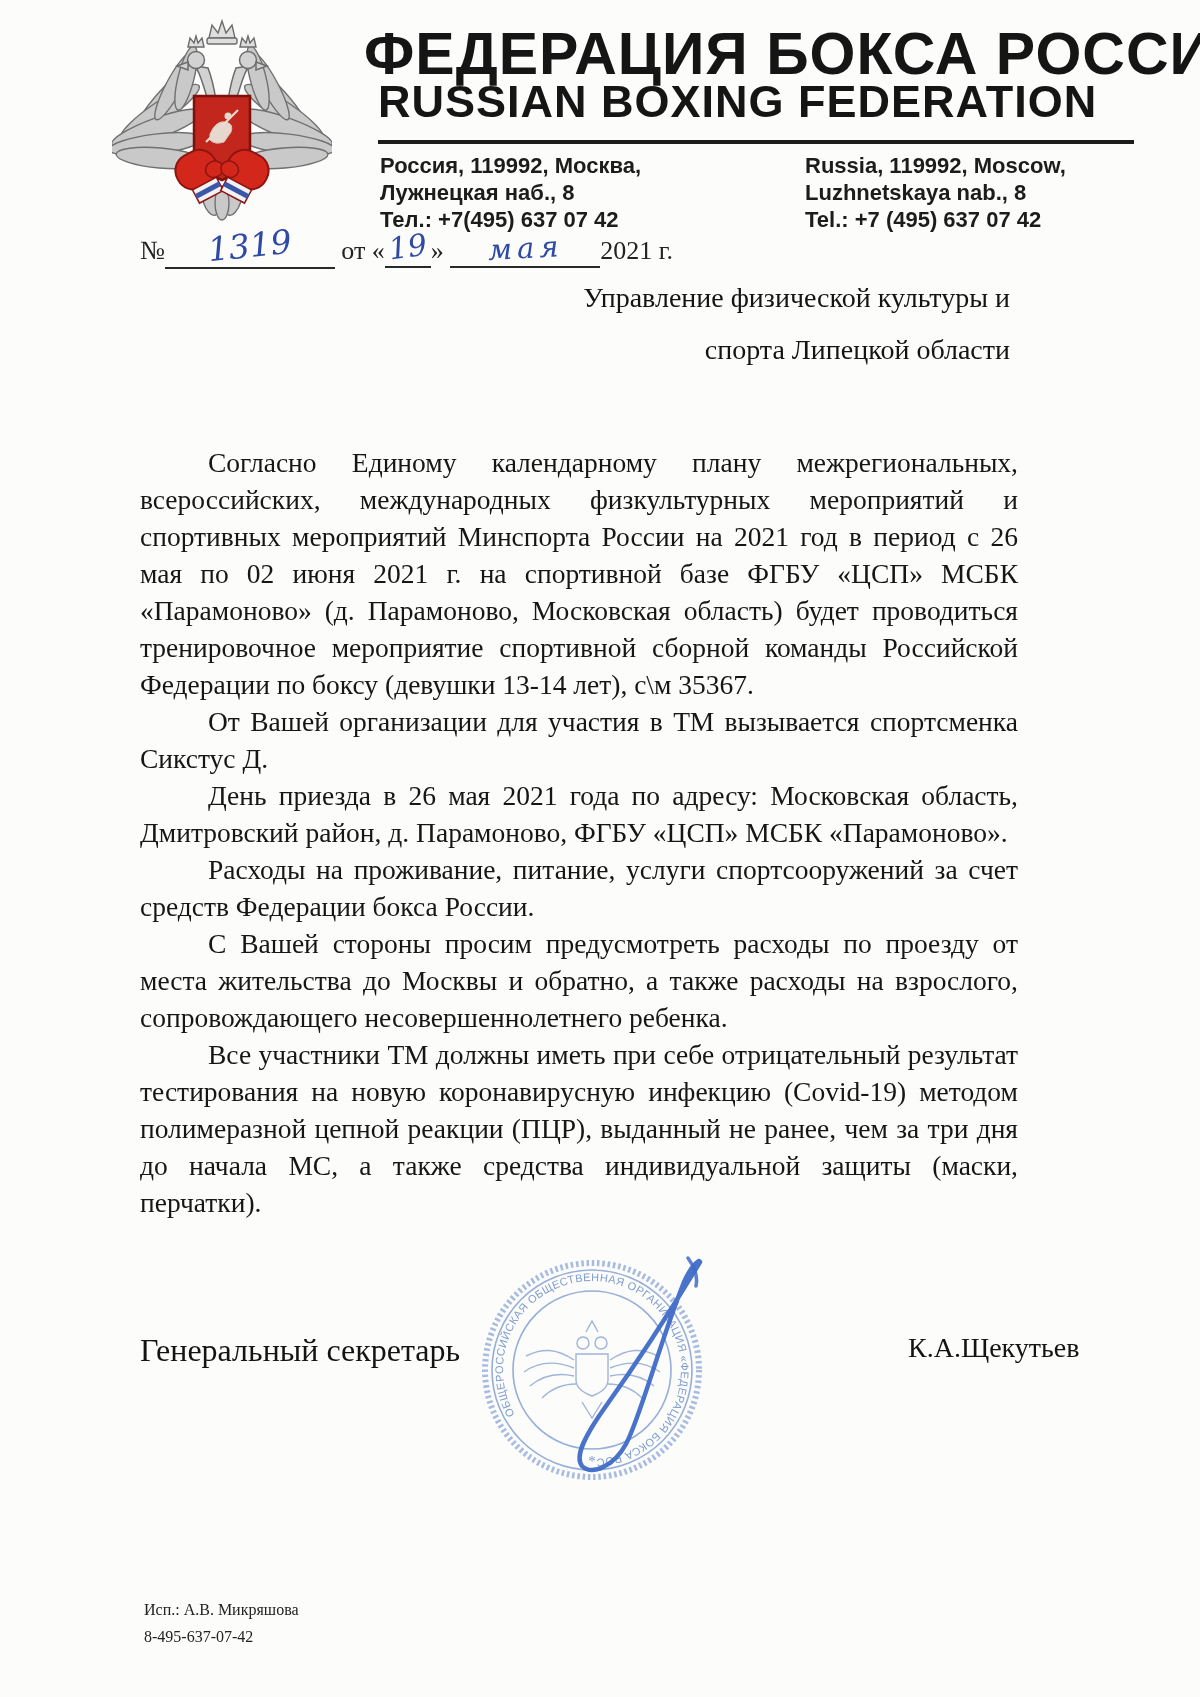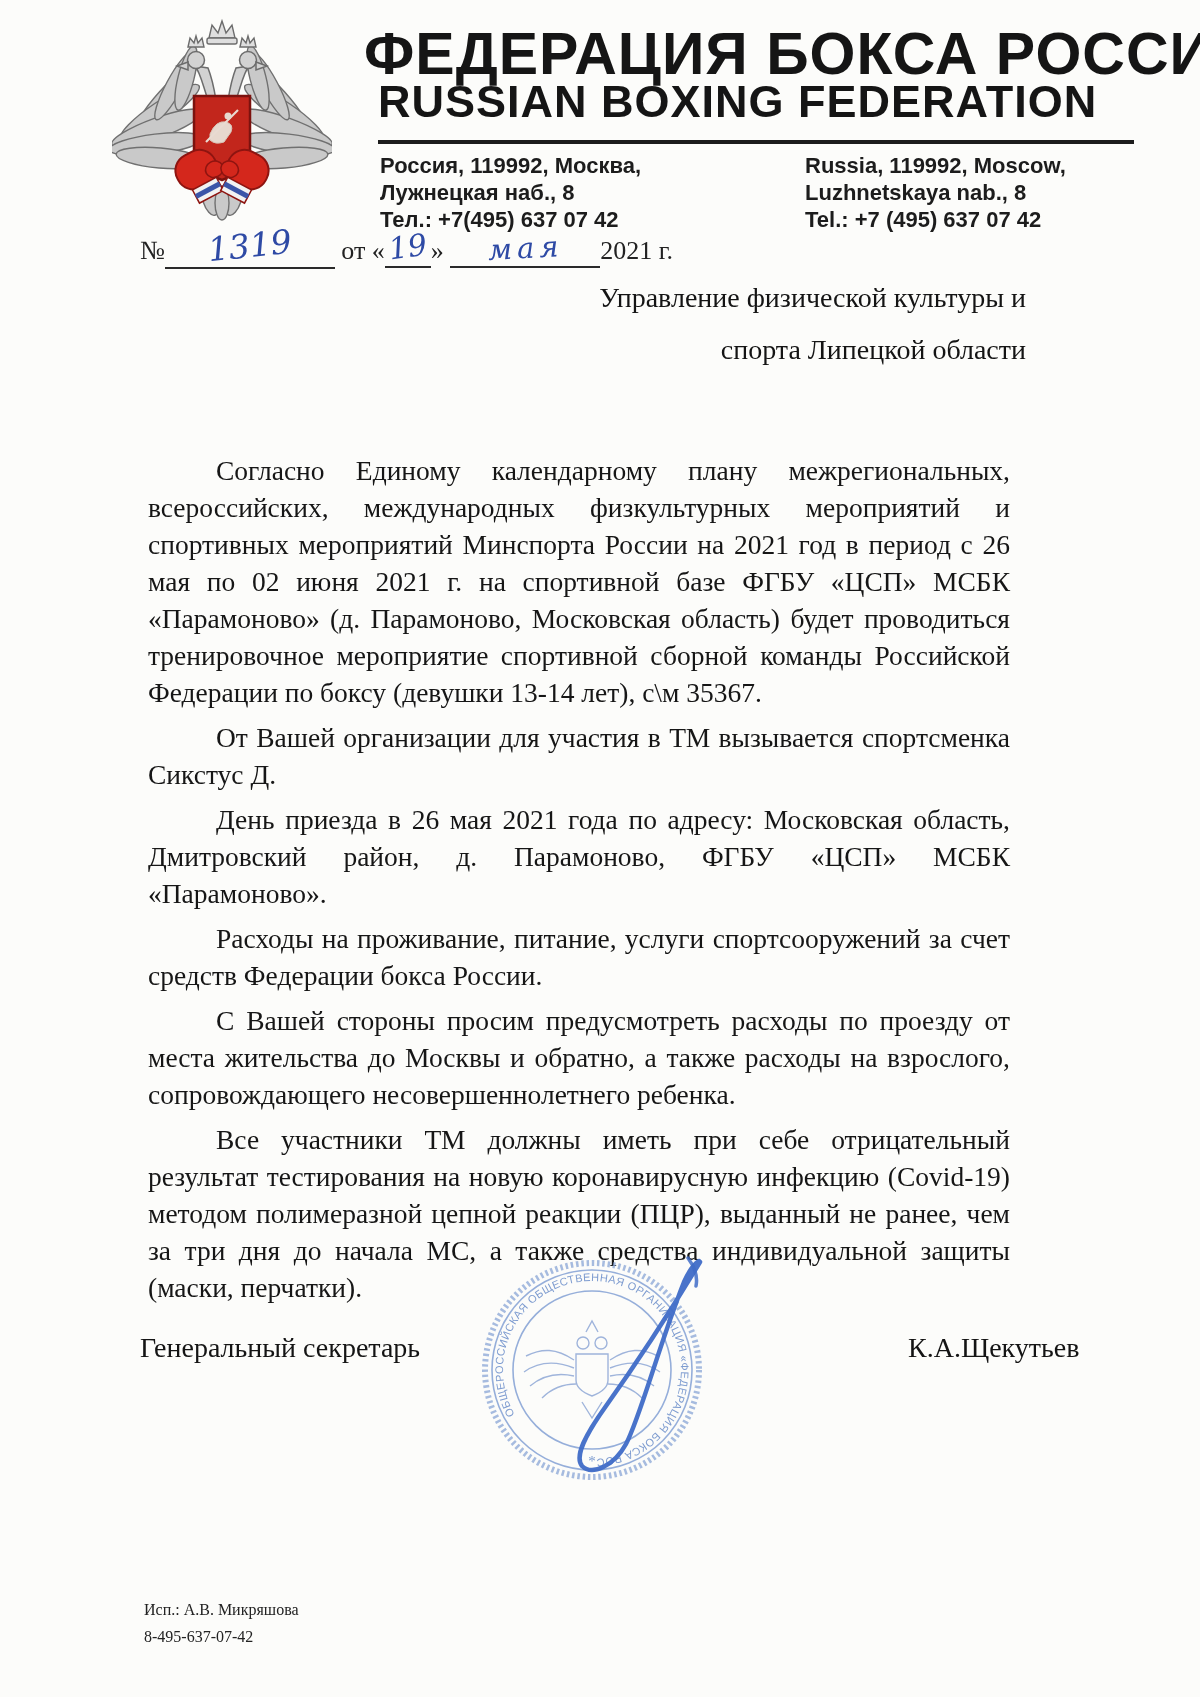--- a/index.html
+++ b/index.html
@@ -43,31 +43,31 @@
   .u-month{width:150px;}
   .hand{
     font-family:"DejaVu Serif", serif;font-style:italic;
     color:#2e4aa5;display:inline-block;
   }
   .hw-number{font-size:33px;transform:rotate(-6deg) translateY(-2px);}
   .hw-day{font-size:30px;transform:rotate(-8deg) translateY(-2px);}
   .hw-month{font-size:29px;letter-spacing:5px;transform:rotate(-3deg) translateY(-1px);}
   
   .recipient{
-    position:absolute;right:174px;top:272px;width:480px;
+    position:absolute;right:190px;top:272px;width:480px;
     font-size:28px;line-height:52px;text-align:right;color:#141414;
   }
   
   .body-text{
     position:absolute;left:140px;top:444px;width:878px;
     font-size:27.5px;line-height:37px;text-align:justify;color:#161616;
   }
-  .body-text p{margin:8px;text-indent:68px;}
-  
-  .sig-title{position:absolute;left:140px;top:1332px;font-size:28px;color:#141414;}
+  .body-text p{margin:0;text-indent:68px;}
+  
+  .sig-title{position:absolute;left:140px;top:1332px;font-size:32px;color:#141414;}
   .sig-name{position:absolute;left:908px;top:1332px;font-size:28px;color:#141414;}
   .stamp-wrap{position:absolute;left:476px;top:1254px;}
   
   .footer{
     position:absolute;left:144px;top:1596px;
     font-size:16px;line-height:27px;color:#222;
   }
 </style>
 </head>
 <body>

